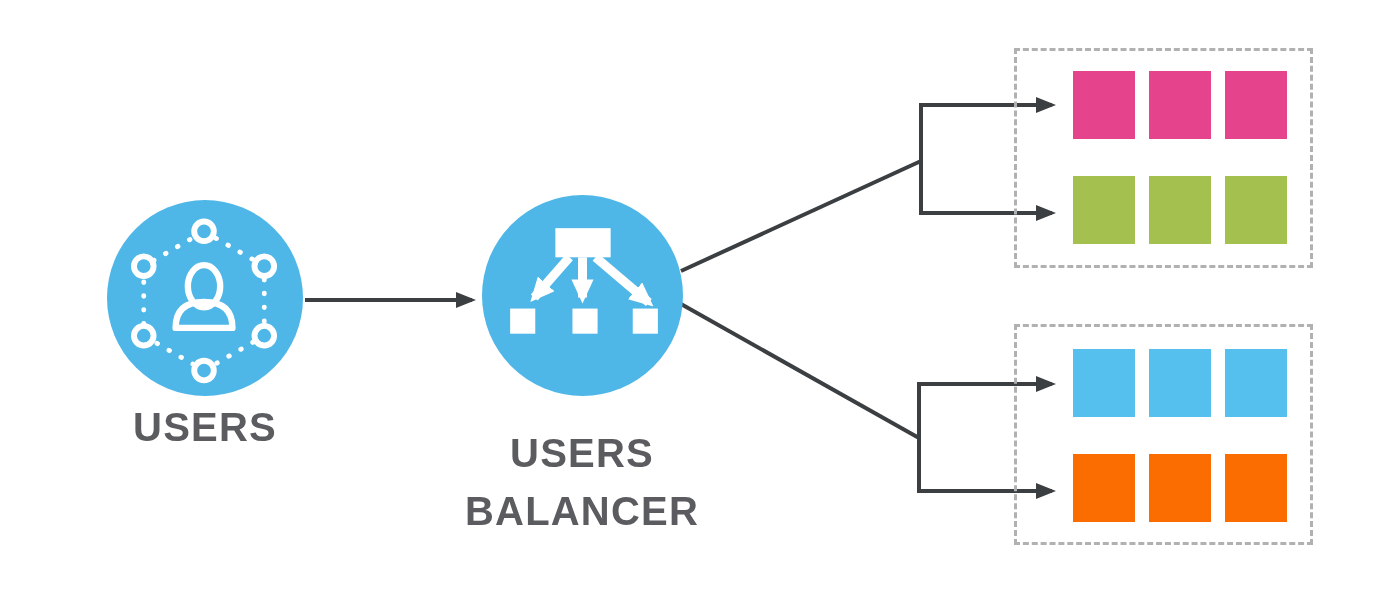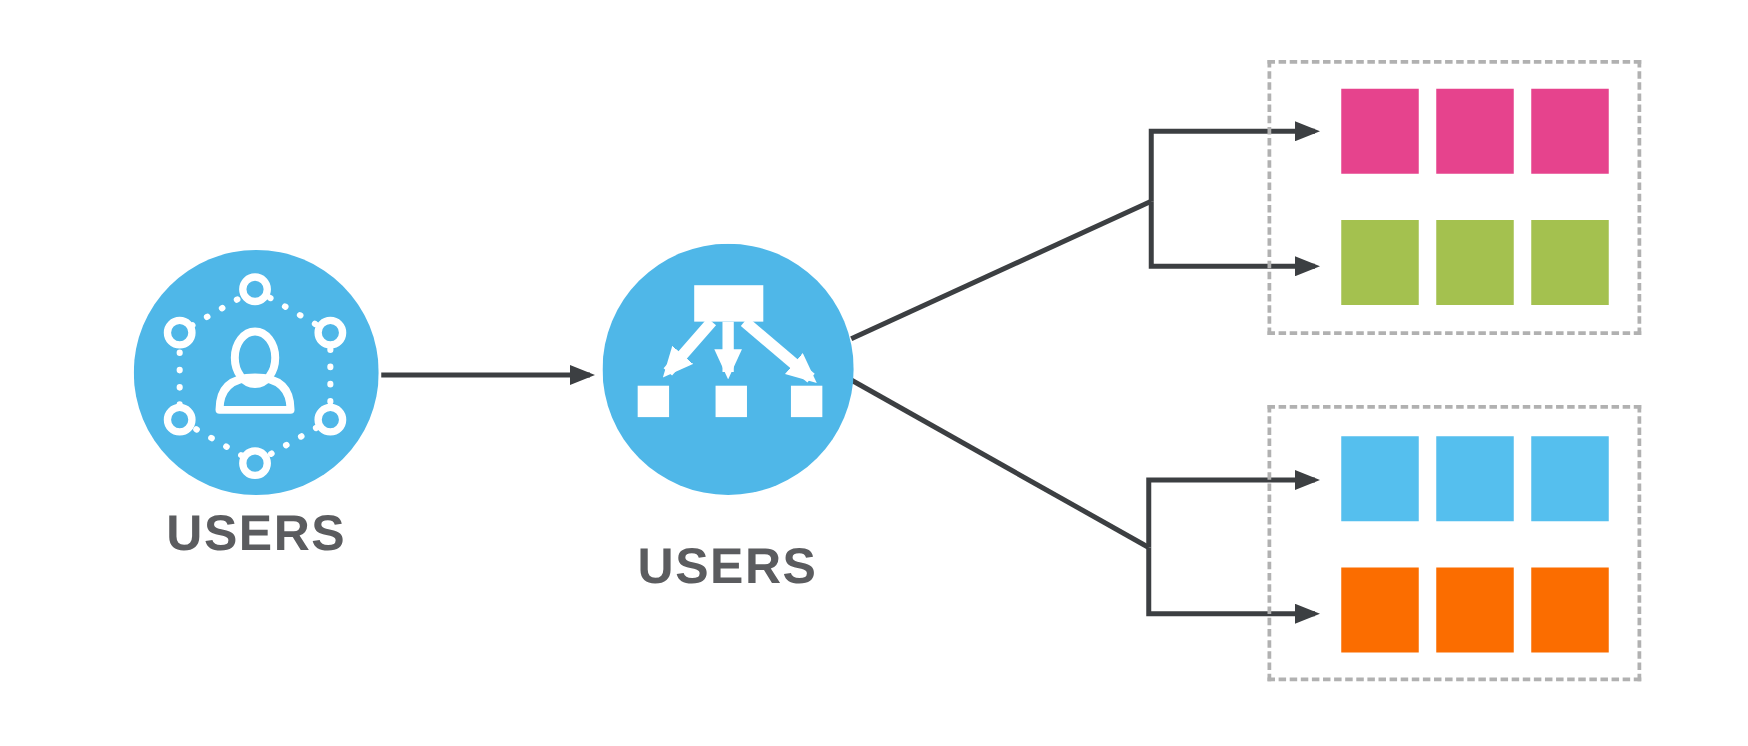--- a/index.html
+++ b/index.html
@@ -78,20 +78,21 @@
       <rect x="150" y="113" width="25" height="25"></rect>
     </g>
     <g class="white-stroke" stroke-width="9">
       <path d="M87,62 L52,102" marker-end="url(#wah)"></path>
       <path d="M100,62 L100,102" marker-end="url(#wah)"></path>
       <path d="M113,62 L166,107" marker-end="url(#wah)"></path>
     </g>
   </svg>
   <div class="node-label" style="left:432px;top:424px;width:300px">
     <div>USERS</div>
+    <div>BALANCER</div>
   </div>
 
   <div class="cluster" style="left:1014px;top:48px;width:299px;height:220px">
       <div class="server-row">
         <div class="server-square" style="background: var(--pink);"></div>
         <div class="server-square" style="background: var(--pink);"></div>
         <div class="server-square" style="background: var(--pink);"></div>
       </div>
       <div class="server-row">
         <div class="server-square" style="background: var(--green);"></div>

